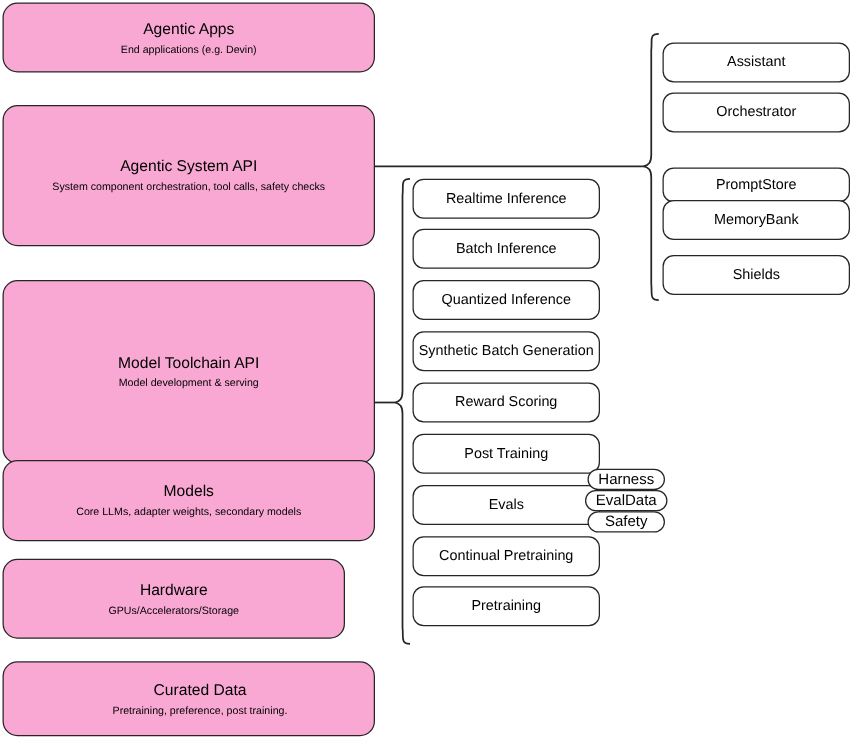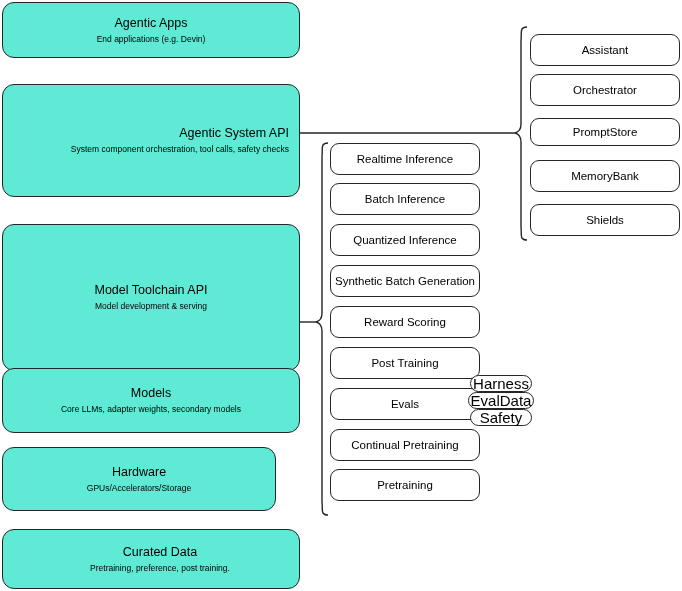--- a/index.html
+++ b/index.html
@@ -18,21 +18,21 @@
     overflow: hidden;
     background: #ffffff;
   }
 
   
   .layer-box {
     position: absolute;
     box-sizing: border-box;
     border: 1.4px solid #262626;
     border-radius: 12px;
-    background: #5eead4;
+    background: #f9a8d4;
     display: flex;
     flex-direction: column;
     align-items: center;
     justify-content: center;
     text-align: center;
     padding: 4px 10px;
   }
   .layer-title {
     font-size: 12.5px;
     line-height: 16px;
@@ -69,21 +69,21 @@
   .subpill {
     position: absolute;
     box-sizing: border-box;
     border: 1.4px solid #262626;
     border-radius: 999px;
     background: #ffffff;
     display: flex;
     align-items: center;
     justify-content: center;
     text-align: center;
-    font-size: 15px;
+    font-size: 12px;
     line-height: 13px;
     color: #000;
     white-space: nowrap;
     z-index: 6;
   }
 
   
   #connectors {
     position: absolute;
     left: 0;
@@ -126,21 +126,21 @@
              C 323,509 320,515 328,515"></path>
 
     <line x1="300" y1="322" x2="316" y2="322"></line>
   </svg>
 
   <div class="layer-box" style="left:2px;  top:2px;   width:298px; height:56px;">
     <div class="layer-title">Agentic Apps</div>
     <div class="layer-sub">End applications (e.g. Devin)</div>
   </div>
 
-  <div class="layer-box" style="left:2px;  top:84px;  width:298px; height:113px;align-items:flex-end;">
+  <div class="layer-box" style="left:2px;  top:84px;  width:298px; height:113px;">
     <div class="layer-title">Agentic System API</div>
     <div class="layer-sub">System component orchestration, tool calls, safety checks</div>
   </div>
 
   <div class="layer-box" style="left:2px;  top:224px; width:298px; height:147px;">
     <div class="layer-title">Model Toolchain API</div>
     <div class="layer-sub">Model development &amp; serving</div>
   </div>
 
   <div class="layer-box" style="left:2px;  top:368px; width:298px; height:65px;">
@@ -195,21 +195,21 @@
   <div class="subpill" style="left:470px; top:409px; width:62px; height:17px; z-index:8;">
     <span>Safety</span>
   </div>
 
   <div class="chip" style="left:530px; top:34px; width:150px; height:32px;">
     <span>Assistant</span>
   </div>
   <div class="chip" style="left:530px; top:74px; width:150px; height:32px;">
     <span>Orchestrator</span>
   </div>
-  <div class="chip" style="left:530px; top:118px; width:150px; height:28px;">
+  <div class="chip" style="left:530px; top:134px; width:150px; height:28px;">
     <span>PromptStore</span>
   </div>
   <div class="chip" style="left:530px; top:160px; width:150px; height:32px;">
     <span>MemoryBank</span>
   </div>
   <div class="chip" style="left:530px; top:204px; width:150px; height:32px;">
     <span>Shields</span>
   </div>
 
 </div>

